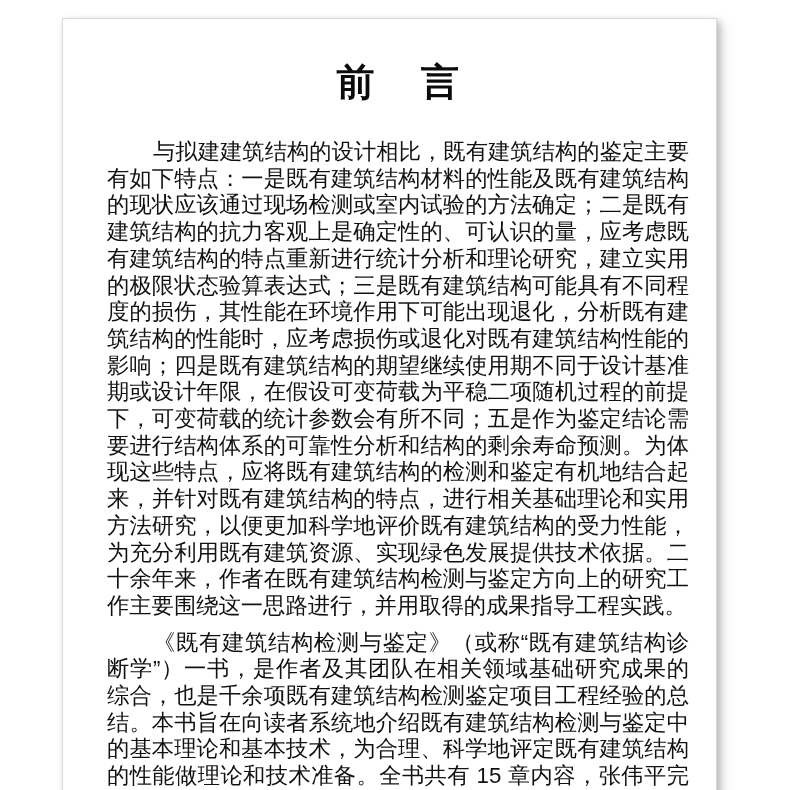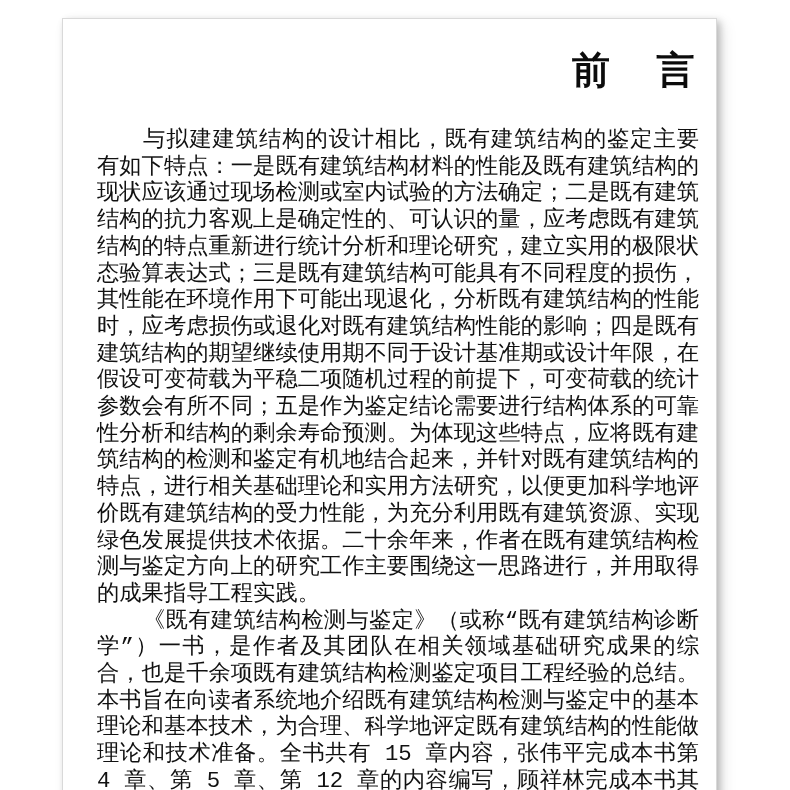--- a/index.html
+++ b/index.html
@@ -34,47 +34,47 @@
     box-sizing: border-box;
     overflow: hidden;
   }
   #page-inner {
     position: absolute;
     left: 34px;
     top: 0;
     width: 602px;
   }
   .doc-title {
-    margin: 4px;
+    margin: 16px;
     padding: 0;
-    text-align: right;
+    text-align: center;
     font-size: 38px;
     line-height: 44px;
     font-weight: 700;
     letter-spacing: 0.5px;
     color: #0b0b0b;
     padding-top: 25px;
     font-family: "Liberation Serif", "DejaVu Serif", serif;
   }
   .title-gap { display: inline-block; width: 46px; }
   .body-block {
     margin-top: 35px;
   }
   p.para {
-    margin: 0;
+    margin: 10px;
     padding: 0;
     font-size: 22.3px;
     line-height: 26.7px;
     color: #111111;
     text-align: justify;
     text-align-last: left;
     text-justify: inter-character;
     text-indent: 46px;
     word-break: break-all;
-    font-family: Liberation Mono, monospace;
+    font-family: Liberation Sans, sans-serif;
     -webkit-font-smoothing: antialiased;
   }
   p.para + p.para { margin-top: 0; }
 </style>
 </head>
 <body>
 
 <div id="viewport">
   <div id="page">
     <div id="page-inner">

